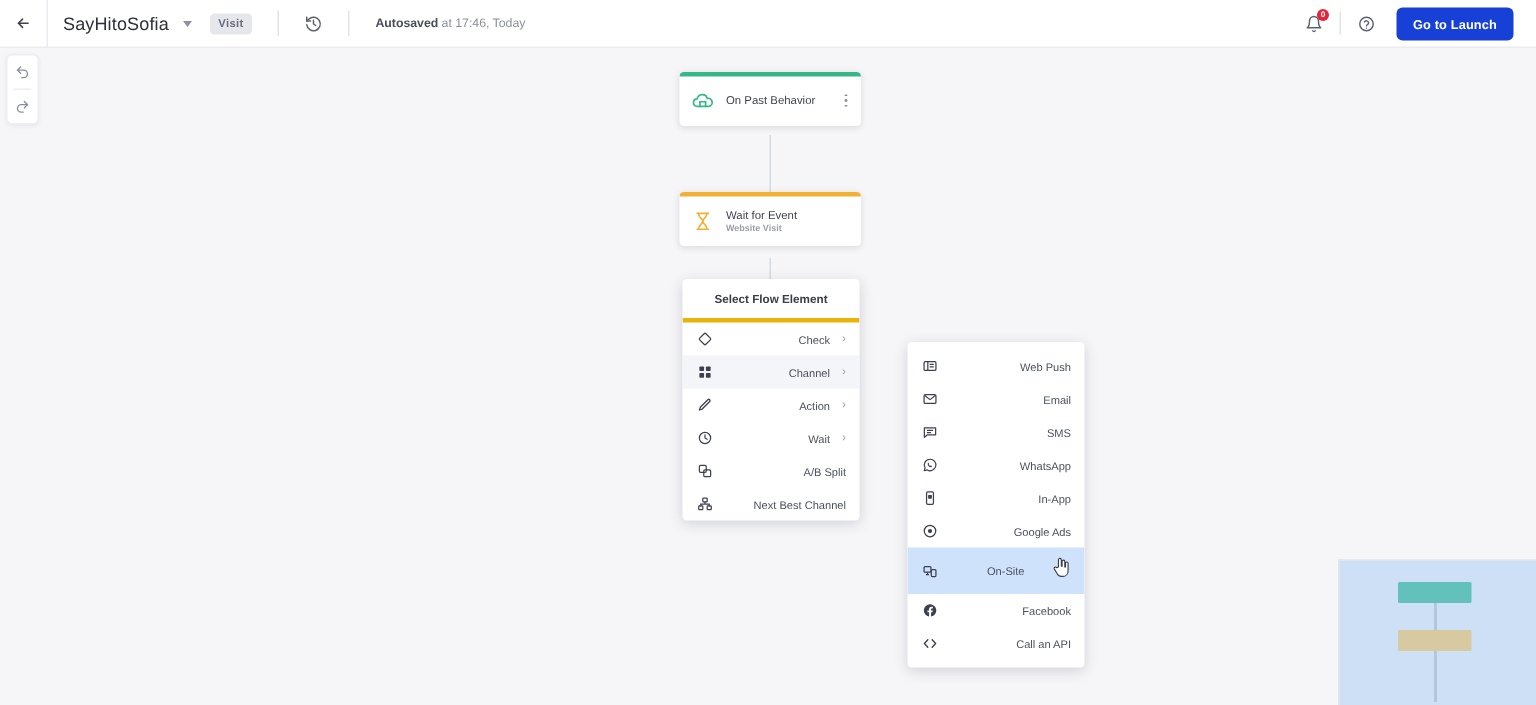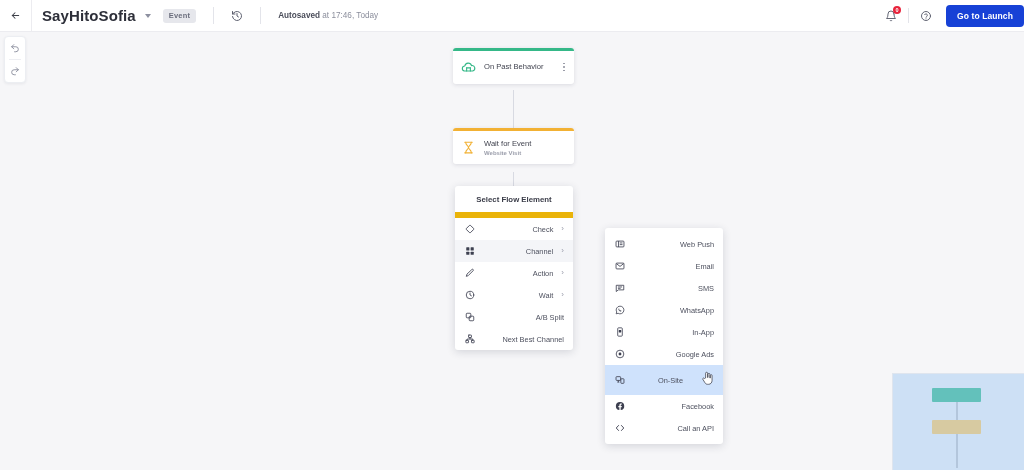--- a/index.html
+++ b/index.html
@@ -15,33 +15,33 @@
   #header {
     position: absolute; top: 0; left: 0; width: 1024px; height: 32px;
     background: #ffffff; border-bottom: 1px solid #ececf0;
     display: flex; align-items: center;
   }
   .back-btn {
     width: 32px; height: 32px; display: flex; align-items: center; justify-content: center;
     border-right: 1px solid #ececf0; cursor: pointer; color: #3e4049;
   }
   .hdr-left { display: flex; align-items: center; height: 32px; padding-left: 10px; gap: 8px; }
-  .flow-title { font-size: 15px; color: #2d2f39; font-weight: 700; letter-spacing: .1px; }
+  .flow-title { font-size: 12px; color: #2d2f39; font-weight: 400; letter-spacing: .1px; }
   .caret { width: 0; height: 0; border-left: 3.2px solid transparent; border-right: 3.2px solid transparent;
            border-top: 4px solid #8d90a0; cursor: pointer; margin-left: 1px; }
   .badge-draft {
     background: #e6e7ec; color: #6a6d7c; font-size: 7.5px; font-weight: 600;
     padding: 2.5px 6px; border-radius: 3px; letter-spacing: .2px; margin-left: 4px;
   }
   .hdr-div { width: 1px; height: 17px; background: #e3e4ea; margin: 0 9px; }
   .hist-icon { cursor: pointer; color: #5c5f6e; display: flex; align-items: center; }
   .autosave { font-size: 8.2px; color: #8b8e9c; white-space: nowrap; }
   .autosave b { color: #4a4d5a; font-weight: 700; }
 
-  .hdr-right { margin-left: auto; display: flex; align-items: center; height: 32px; padding-right: 0; gap: 0; }
+  .hdr-right { margin-left: auto; display: flex; align-items: center; height: 32px; padding-right: 15px; gap: 0; }
   .icon-btn { width: 24px; height: 24px; display: flex; align-items: center; justify-content: center;
               position: relative; cursor: pointer; color: #5c5f6e; }
   .notif-badge {
     position: absolute; top: 2px; right: 2px; min-width: 8px; height: 8px; border-radius: 5px;
     background: #e8243c; color: #fff; font-size: 5.5px; line-height: 8px; text-align: center;
     font-weight: 700; padding: 0 1.5px;
   }
   .vdiv { width: 1px; height: 15px; background: #e3e4ea; margin: 0 5px; }
   .launch-btn {
     background: #1741d6; color: #fff; font-size: 8.5px; font-weight: 700;
@@ -83,21 +83,21 @@
     justify-content: center; cursor: pointer; color: #6e7180; font-size: 11px; line-height: 1;
   }
 
   
   .menu {
     position: absolute; background: #fff; border-radius: 3px;
     box-shadow: 0 2px 9px rgba(30,35,60,.16); padding: 0; overflow: hidden;
   }
   #flow-menu { width: 118px; }
   .menu-head { text-align: center; font-size: 7.8px; font-weight: 700; color: #3a3c48;
-               padding: 9px 0 8px; border-bottom: 6px solid #eab308; }
+               padding: 9px 0 8px; border-bottom: 3px solid #eab308; }
   .m-item { display: flex; align-items: center; gap: 8px; padding: 5.5px 9px; cursor: pointer; text-align: right; }
   .m-item.active { background: #f4f5f8; }
   .m-item.sel { background: #cfe2fc; }
   .m-ico { width: 11px; height: 11px; flex: 0 0 11px; display: flex; align-items: center; justify-content: center; color: #3d4050; }
   .m-label { font-size: 7.4px; color: #4d505e; flex: 1; white-space: nowrap; }
   .m-chev { color: #9a9dab; font-size: 8px; line-height: 1; }
 
   #channel-menu { width: 118px; }
 
   .cursor-hand { position: absolute; pointer-events: none; }
@@ -119,21 +119,21 @@
     <div class="back-btn">
       <svg width="11" height="11" viewBox="0 0 24 24" fill="none" stroke="currentColor" stroke-width="2.2" stroke-linecap="round" stroke-linejoin="round">
         <line x1="19" y1="12" x2="5" y2="12"></line>
           <polyline points="11 18 5 12 11 6"></polyline>
       </svg>
     </div>
 
     <div class="hdr-left">
       <span class="flow-title">SayHitoSofia</span>
       <span class="caret"></span>
-      <span class="badge-draft">Event</span>
+      <span class="badge-draft">Visit</span>
       <span class="hdr-div"></span>
       <span class="hist-icon">
         <svg width="12" height="12" viewBox="0 0 24 24" fill="none" stroke="currentColor" stroke-width="2" stroke-linecap="round" stroke-linejoin="round">
           <path d="M3 3v5h5"></path>
             <path d="M3.05 13A9 9 0 1 0 6 5.3L3 8"></path>
             <path d="M12 7v5l3 2"></path>
         </svg>
       </span>
       <span class="hdr-div"></span>
       <span class="autosave"><b>Autosaved</b><span> at 17:46, Today</span></span>

